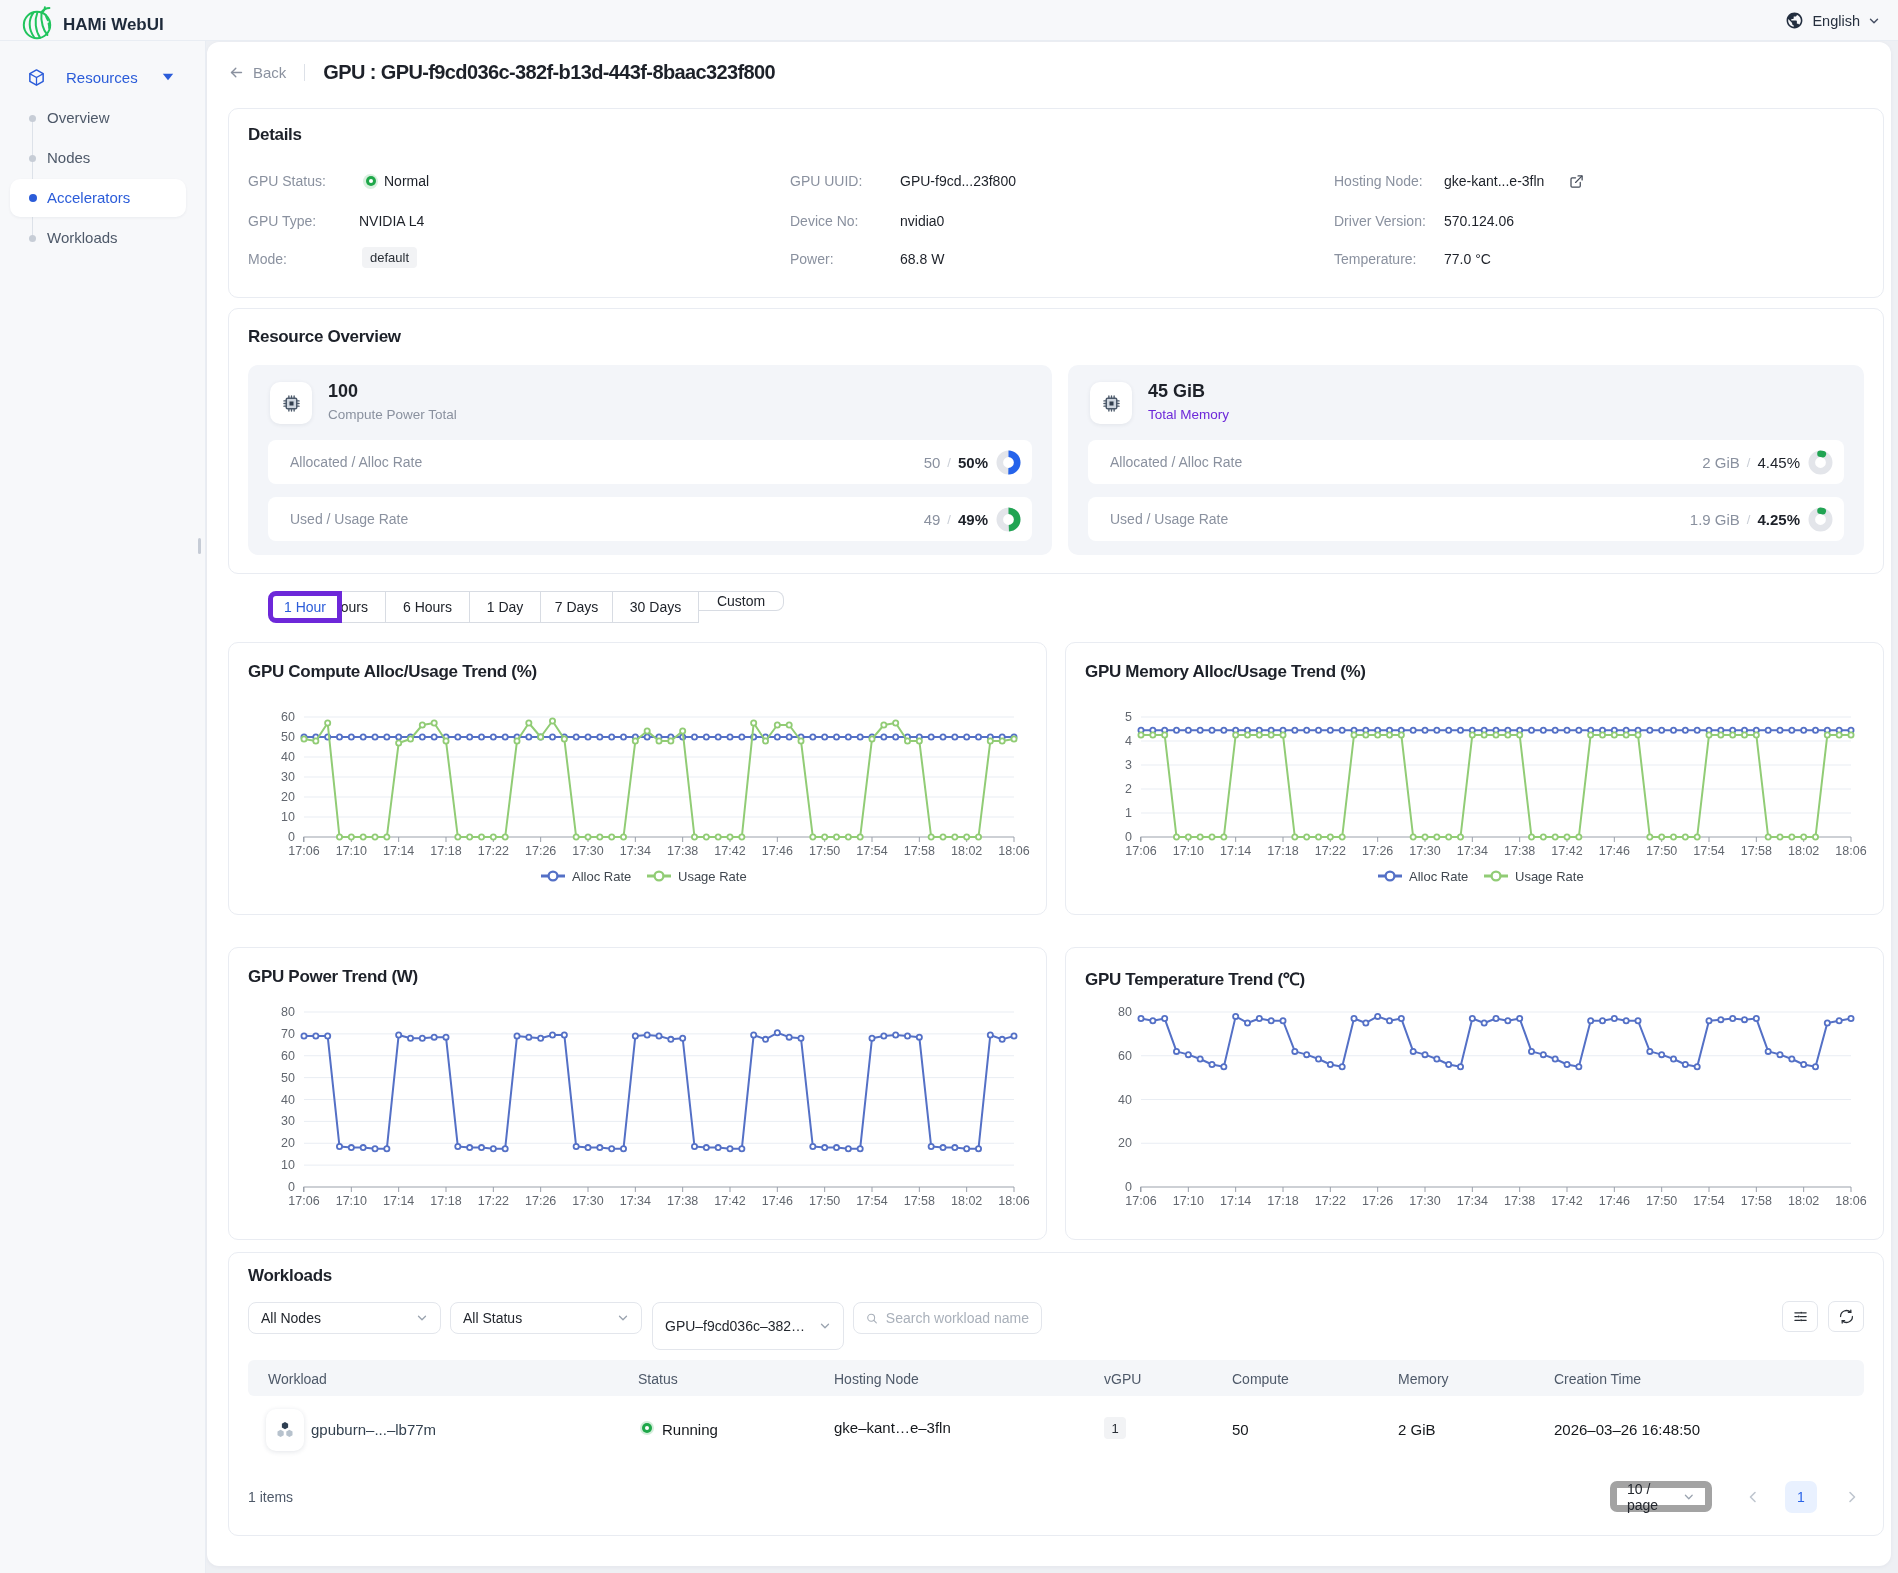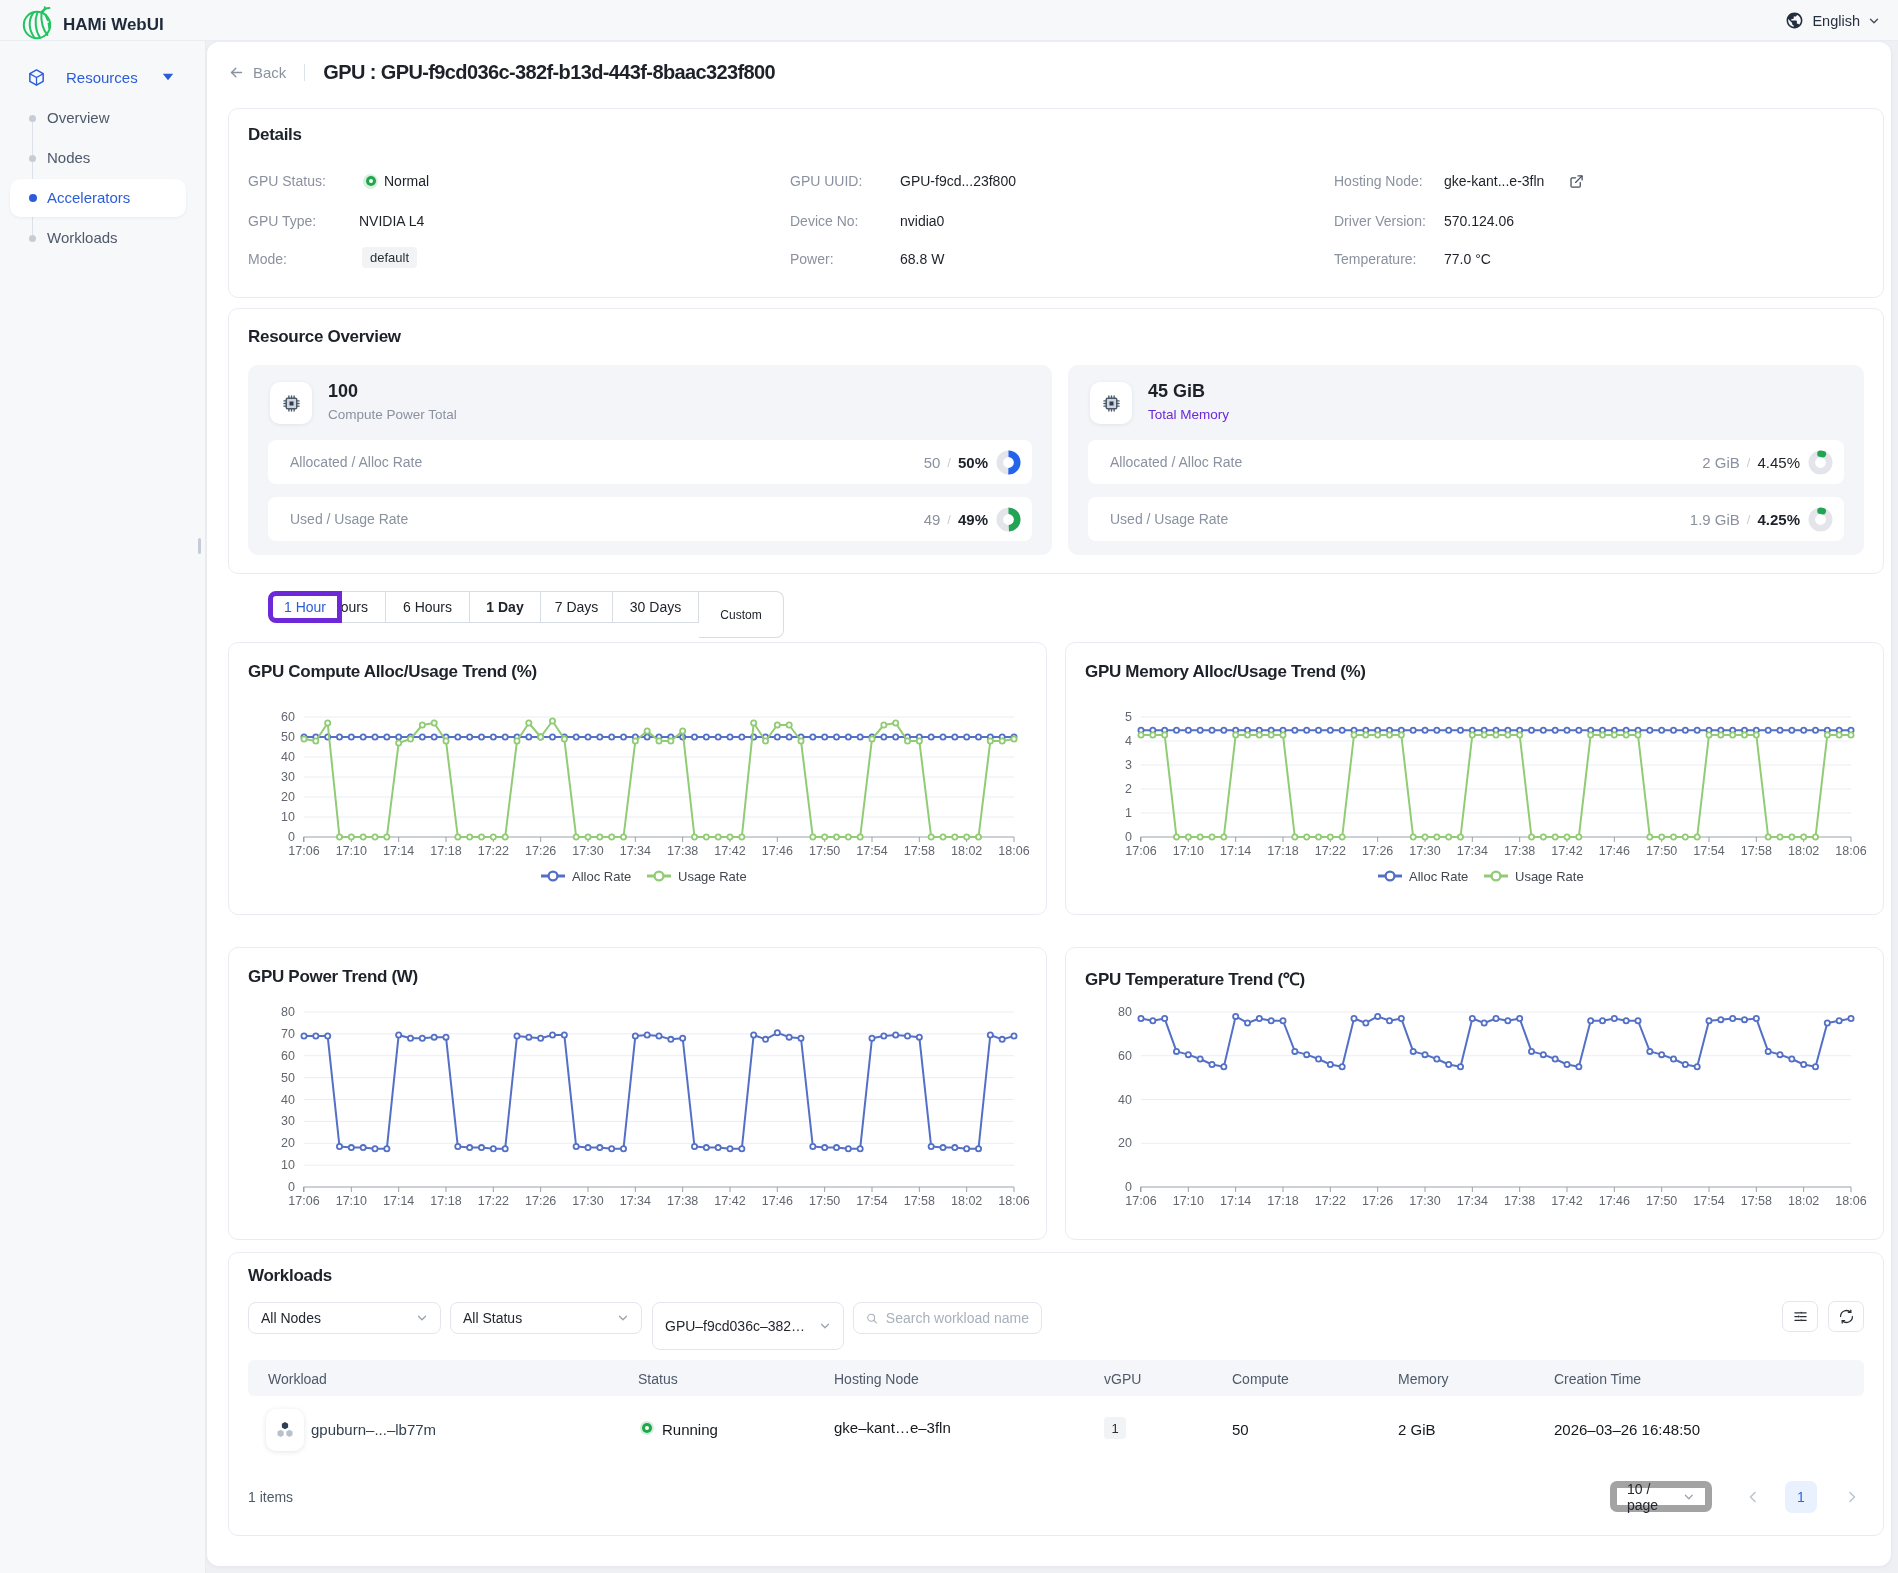--- a/index.html
+++ b/index.html
@@ -186,24 +186,24 @@
     <span style="font-size:13px;color:#c9ced6;margin:0 7px">/</span>
     <span style="font-size:15px;font-weight:700;color:#1d2129">4.25%</span>
   </div>
 <svg class="abs" width="25" height="25" viewBox="0 0 25 25" style="left:1807.5px;top:506.5px;z-index:7">
     <circle cx="12.5" cy="12.5" r="8.7" fill="none" stroke="#e3e5ea" stroke-width="6.6"></circle>
     <circle cx="12.5" cy="12.5" r="8.7" fill="none" stroke="#21a453" stroke-width="6.6" stroke-dasharray="2.32 54.66" stroke-linecap="round" transform="rotate(-90 12.5 12.5)"></circle>
   </svg>
 <div style="left:228px;top:591px;width:74px;height:32px;position:absolute;display:flex;align-items:center;justify-content:center;font-size:14px;background:#fff;z-index:6;border-radius:8px 0 0 8px;border:5px solid #6d28d9;color:#2b5cd9;z-index:7;margin-left:40px;">1 Hour</div>
 <div style="left:302px;top:591px;width:84px;height:32px;position:absolute;display:flex;align-items:center;justify-content:center;font-size:14px;background:#fff;z-index:6;border:1px solid #d8dce3;border-left:none;color:#20242b;">3 Hours</div>
 <div style="left:386px;top:591px;width:84px;height:32px;position:absolute;display:flex;align-items:center;justify-content:center;font-size:14px;background:#fff;z-index:6;border:1px solid #d8dce3;border-left:none;color:#20242b;">6 Hours</div>
-<div style="left:470px;top:591px;width:71px;height:32px;position:absolute;display:flex;align-items:center;justify-content:center;font-size:14px;background:#fff;z-index:6;border:1px solid #d8dce3;border-left:none;color:#20242b;font-weight:bold;">1 Day</div>
+<div style="left:470px;top:591px;width:71px;height:32px;position:absolute;display:flex;align-items:center;justify-content:center;font-size:14px;background:#fff;z-index:6;border:1px solid #d8dce3;border-left:none;color:#20242b;">1 Day</div>
 <div style="left:541px;top:591px;width:72px;height:32px;position:absolute;display:flex;align-items:center;justify-content:center;font-size:14px;background:#fff;z-index:6;border:1px solid #d8dce3;border-left:none;color:#20242b;">7 Days</div>
 <div style="left:613px;top:591px;width:86px;height:32px;position:absolute;display:flex;align-items:center;justify-content:center;font-size:14px;background:#fff;z-index:6;border:1px solid #d8dce3;border-left:none;color:#20242b;">30 Days</div>
-<div style="left:699px;top:591px;width:85px;height:47px;position:absolute;display:flex;align-items:center;justify-content:center;font-size:12px;background:#fff;z-index:6;border-radius:0 8px 8px 0;border:1px solid #d8dce3;border-left:none;color:#20242b;">Custom</div>
+<div style="left:699px;top:591px;width:85px;height:20px;position:absolute;display:flex;align-items:center;justify-content:center;font-size:14px;background:#fff;z-index:6;border-radius:0 8px 8px 0;border:1px solid #d8dce3;border-left:none;color:#20242b;">Custom</div>
 <div class="card" style="left:228px;top:642px;width:819px;height:273px;z-index:4"></div>
 <div class="abs sect-title" style="left:248px;top:662px;z-index:6">GPU Compute Alloc/Usage Trend (%)</div>
 <div class="abs" style="left:228px;top:642px;width:819px;height:273px;z-index:6">
     <svg width="819" height="273" viewBox="0 0 819 273" style="position:absolute;left:0;top:0">
       <text x="67" y="199.0" font-size="12.5" fill="#62676f" text-anchor="end" font-family="Liberation Sans, sans-serif">0</text>
       <line x1="76" y1="175.0" x2="786" y2="175.0" stroke="#e9edf3" stroke-width="1"></line>
       <text x="67" y="179.0" font-size="12.5" fill="#62676f" text-anchor="end" font-family="Liberation Sans, sans-serif">10</text>
       <line x1="76" y1="155.0" x2="786" y2="155.0" stroke="#e9edf3" stroke-width="1"></line>
       <text x="67" y="159.0" font-size="12.5" fill="#62676f" text-anchor="end" font-family="Liberation Sans, sans-serif">20</text>
       <line x1="76" y1="135.0" x2="786" y2="135.0" stroke="#e9edf3" stroke-width="1"></line>

